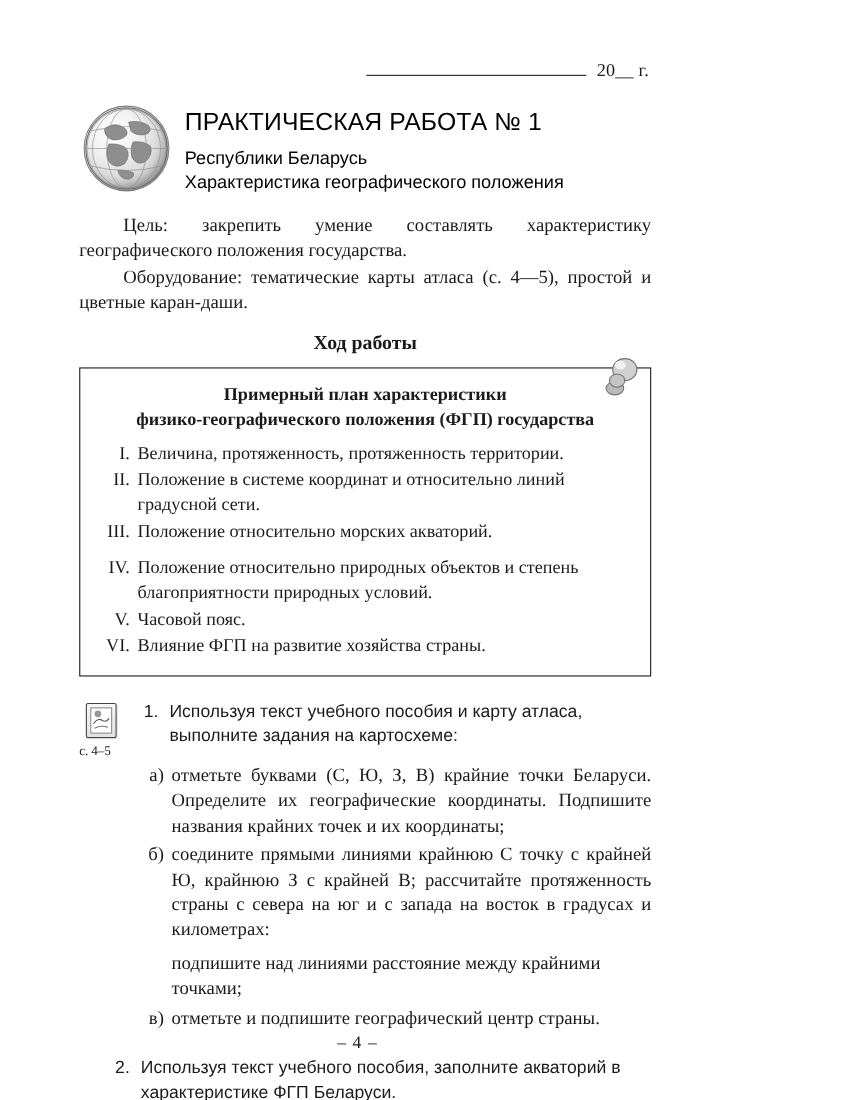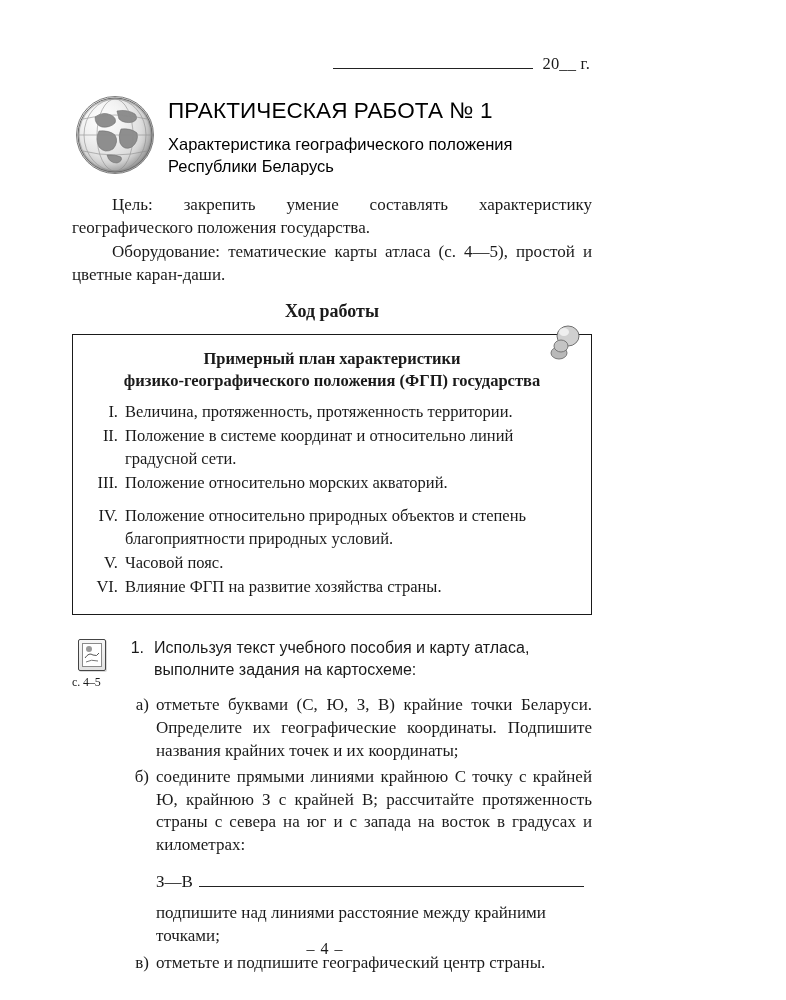--- a/index.html
+++ b/index.html
@@ -297,22 +297,22 @@
             <line x1="2" y1="38" x2="74" y2="38"></line>
             <path d="M6 22 Q38 14 70 22"></path>
             <path d="M6 54 Q38 62 70 54"></path>
           </g>
           <circle cx="38" cy="38" r="37" fill="none" stroke="#6b6b6b" stroke-width="1"></circle>
         </svg>
       </div>
     </div>
     <div class="title-block">
       <div class="pr-title">ПРАКТИЧЕСКАЯ РАБОТА № 1</div>
+      <div class="pr-sub">Республики Беларусь</div>
       <div class="pr-sub">Характеристика географического положения</div>
-      <div class="pr-sub">Республики Беларусь</div>
     </div>
   </div>
 
   <div class="intro">
     <p>
       <b>Цель:</b><span> закрепить умение составлять характеристику географического положения государства.</span>
     </p>
     <p>
       <b>Оборудование:</b><span> тематические карты атласа (с. 4—5), простой и цветные каран-даши.</span>
     </p>
@@ -386,24 +386,20 @@
     <div class="subitems" style="margin-left:56px;">
       <div class="sub-row">
         <span class="sub-letter">а)</span>
         <span class="sub-text">отметьте буквами (С, Ю, З, В) крайние точки Беларуси. Определите их географические координаты. Подпишите названия крайних точек и их координаты;</span>
       </div>
       <div class="sub-row">
         <span class="sub-letter">б)</span>
         <span class="sub-text">соедините прямыми линиями крайнюю С точку с крайней Ю, крайнюю З с крайней В; рассчитайте протяженность страны с севера на юг и с запада на восток в градусах и километрах:</span>
       </div>
 
-      <div class="answer-line">
-        <span class="lbl">З—В</span>
-        <span class="rule"></span>
-      </div>
 
       <div class="note-under">подпишите над линиями расстояние между крайними точками;</div>
 
       <div class="sub-row" style="margin-top:4px;">
         <span class="sub-letter">в)</span>
         <span class="sub-text">отметьте и подпишите географический центр страны.</span>
       </div>
     </div>
 
     <div class="task-row task2">

